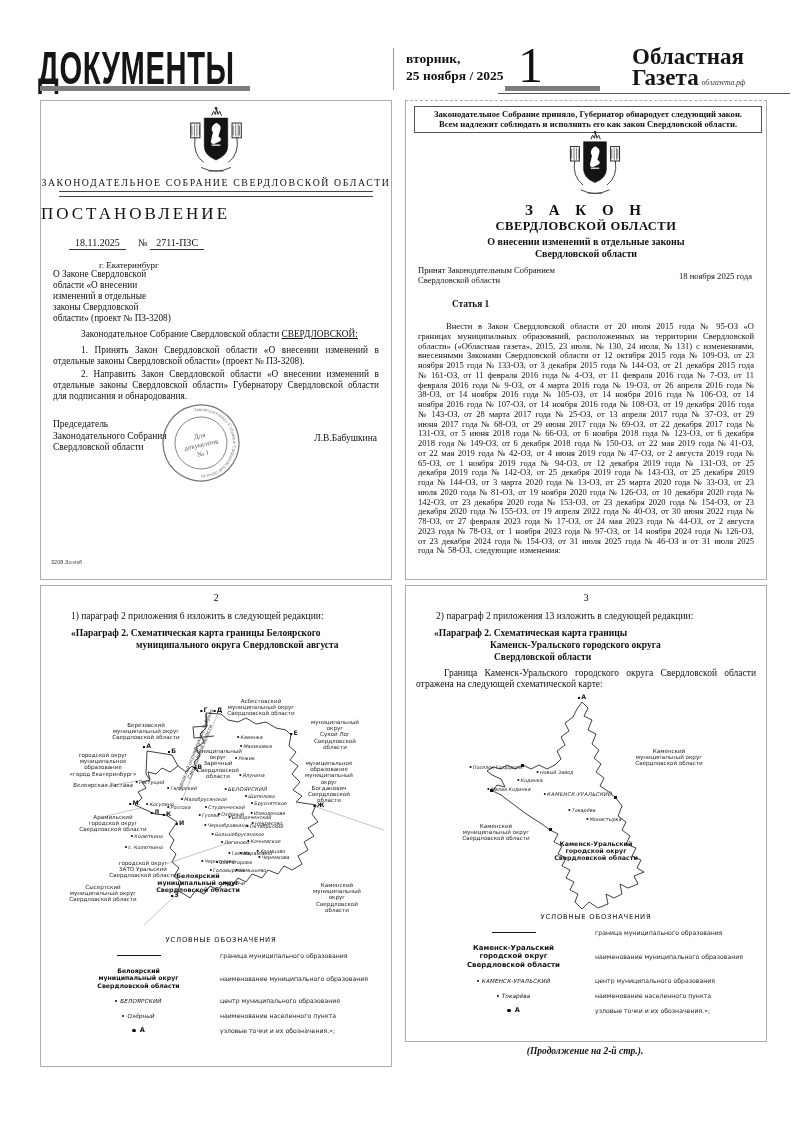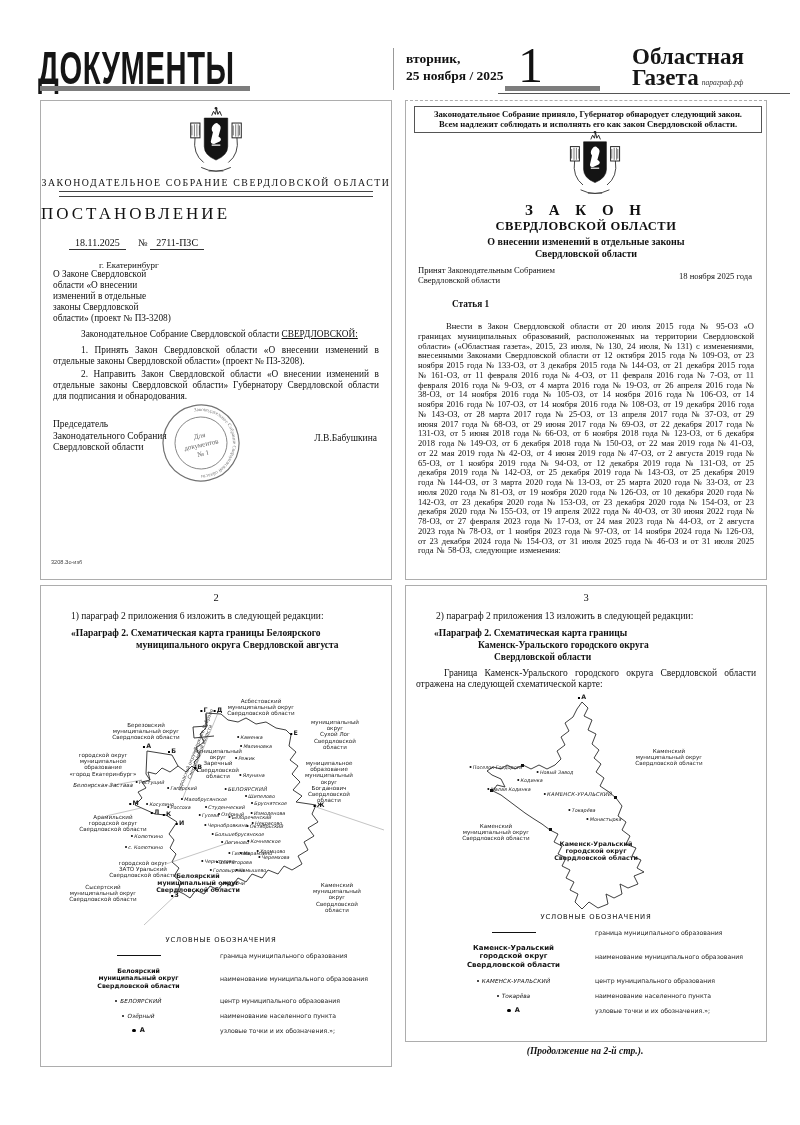--- a/index.html
+++ b/index.html
@@ -105,21 +105,21 @@
 
 <div class="abs masthead-title">ДОКУМЕНТЫ</div>
 <div class="abs masthead-bar"></div>
 <div class="abs head-divider"></div>
 <div class="abs head-date">вторник,
 25 ноября / 2025</div>
 <div class="abs head-pagenum">1</div>
 <div class="abs pagenum-bar"></div>
 <div class="abs head-rule"></div>
 <div class="abs brand"><span style="white-space:pre-line">Областная
-Газета</span><span class="brand-site">параграф.рф</span></div>
+Газета</span><span class="brand-site">облгазета.рф</span></div>
 
 <div class="docbox" id="box1">
   <svg class="abs crest-small" width="90" height="74" viewBox="0 0 100 120">
       <use href="#crest"></use>
     </svg>
   <div class="abs org-line">ЗАКОНОДАТЕЛЬНОЕ СОБРАНИЕ СВЕРДЛОВСКОЙ ОБЛАСТИ</div>
   <div class="abs org-rule"></div>
   <div class="abs res-title">ПОСТАНОВЛЕНИЕ</div>
   <div class="abs res-dateline">
     <span class="u">18.11.2025</span>
@@ -329,21 +329,21 @@
         </div>
         <div class="lg-txt">узловые точки и их обозначения.»;</div>
       </div>
   </div>
 </div>
 
 <div class="docbox" id="box4">
   <div class="abs pg-num">3</div>
   <div class="abs item-line">2) параграф 2 приложения 13 изложить в следующей редакции:</div>
   <div class="h-l" style="left:28px;top:42px;">«Параграф 2. Схематическая карта границы</div>
-  <div class="h-l" style="left:72px;top:54px;">Каменск-Уральского городского округа</div>
+  <div class="h-l" style="left:84px;top:54px;">Каменск-Уральского городского округа</div>
   <div class="h-l" style="left:88px;top:66px;">Свердловской области</div>
   <div class="para" style="left:10px;top:82px;width:340px;">Граница Каменск-Уральского городского округа Свердловской области отражена на следующей схематической карте:</div>
 
   <div class="mapwrap" style="left:20px;top:110px;width:320px;height:216px;">
     <svg width="320" height="216" viewBox="0 0 320 216">
       <g fill="none" stroke="#2a2a2a" stroke-width="0.9" stroke-linejoin="round">
         <path d="M156,6 L162,12 L158,20 L166,24 L162,34 L170,38 L166,48 L173,54 L168,62 L175,68 L170,76
                  L178,82 L174,90 L183,96 L190,102 L196,110 L192,120 L200,126 L196,134 L204,140 L200,148
                  L210,152 L206,160 L215,164 L211,172 L218,176 L208,180 L212,188 L202,192 L194,188 L196,198
                  L188,202 L180,198 L182,208 L172,212 L163,206 L156,213 L149,206 L152,198 L144,194 L148,186

